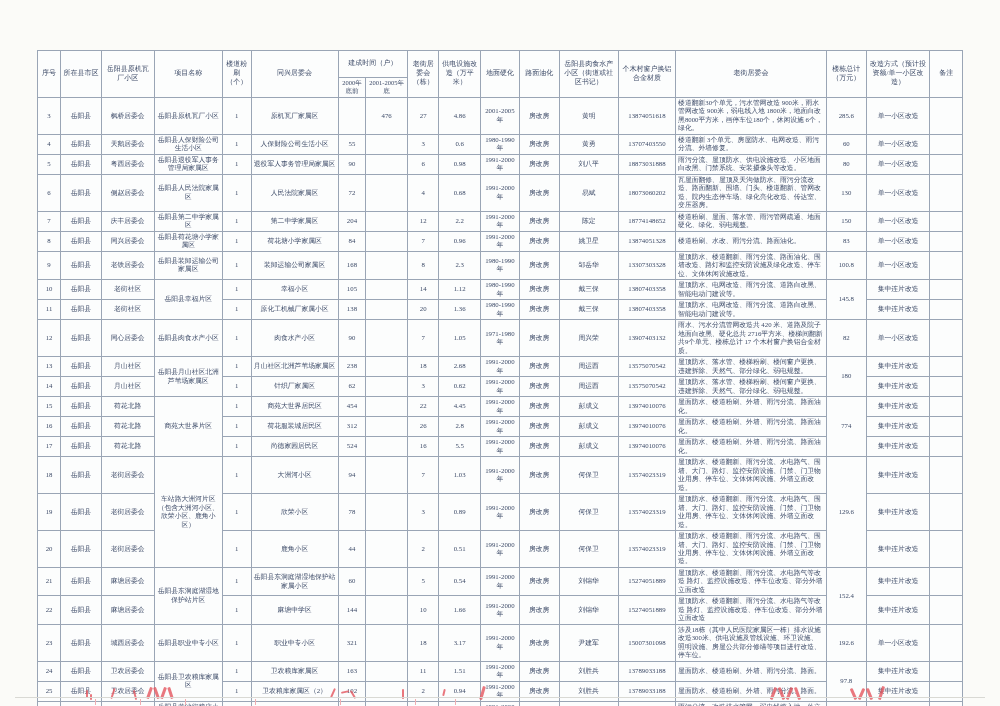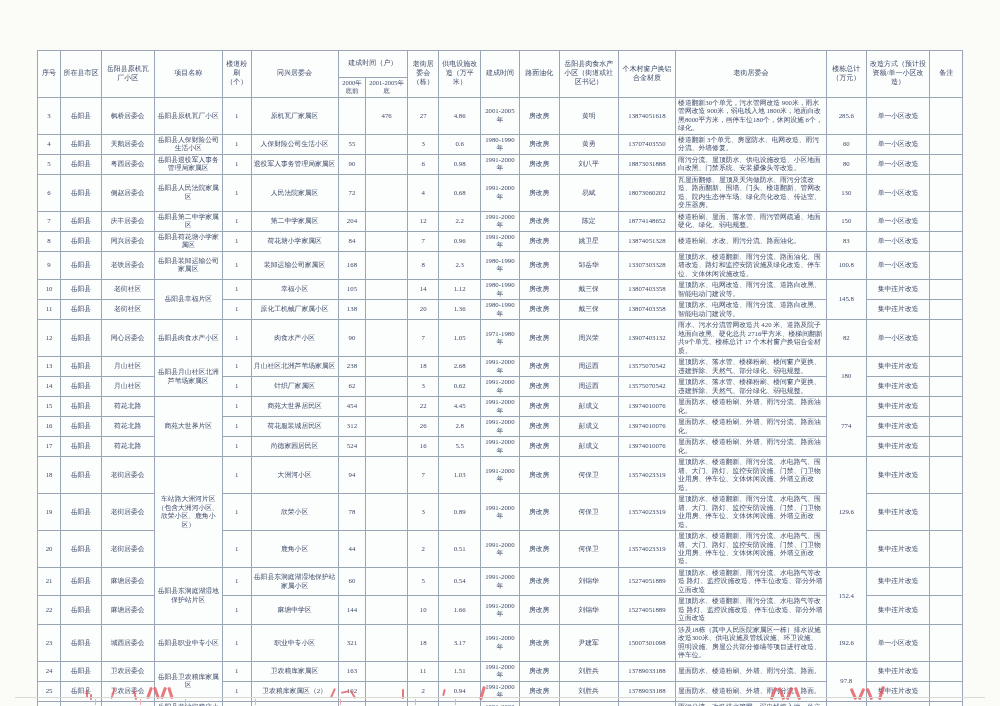--- a/index.html
+++ b/index.html
@@ -60,21 +60,21 @@
       <tr class="main">
         <th rowspan="2" data-name="col-header-no">序号</th>
         <th rowspan="2" data-name="col-header-county">所在县市区</th>
         <th rowspan="2" data-name="col-header-street">岳阳县原机瓦厂小区</th>
         <th rowspan="2" data-name="col-header-project">项目名称</th>
         <th rowspan="2" data-name="col-header-count">楼道粉刷（个）</th>
         <th rowspan="2" data-name="col-header-name">同兴居委会</th>
         <th colspan="2" data-name="col-header-households">建成时间（户）</th>
         <th rowspan="2" data-name="col-header-buildings">老街居委会（栋）</th>
         <th rowspan="2" data-name="col-header-area">供电设施改造（万平米）</th>
-        <th rowspan="2" data-name="col-header-built">建成时间</th>
+        <th rowspan="2" data-name="col-header-built">地面硬化</th>
         <th rowspan="2" data-name="col-header-nature">路面油化</th>
         <th rowspan="2" data-name="col-header-contact">岳阳县肉食水产小区（街道或社区书记）</th>
         <th rowspan="2" data-name="col-header-phone">个木村窗户换铝合金材质</th>
         <th rowspan="2" data-name="col-header-content">老街居委会</th>
         <th rowspan="2" data-name="col-header-invest">楼栋总计（万元）</th>
         <th rowspan="2" data-name="col-header-mode">改造方式（预计投资额/单一小区改造）</th>
         <th rowspan="2" data-name="col-header-note">备注</th>
       </tr>
       <tr class="sub">
         <th data-name="col-header-hh-before2000">2000年底前</th>

